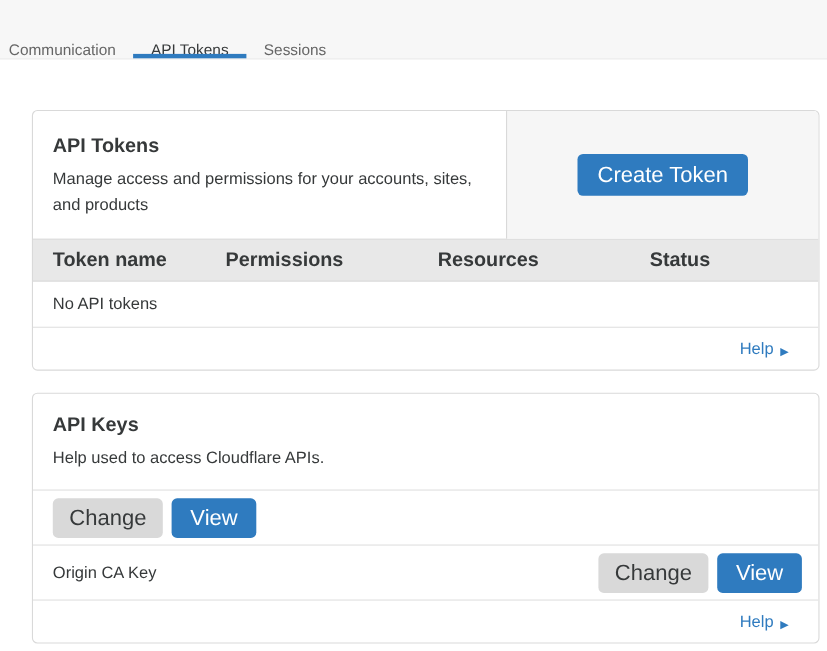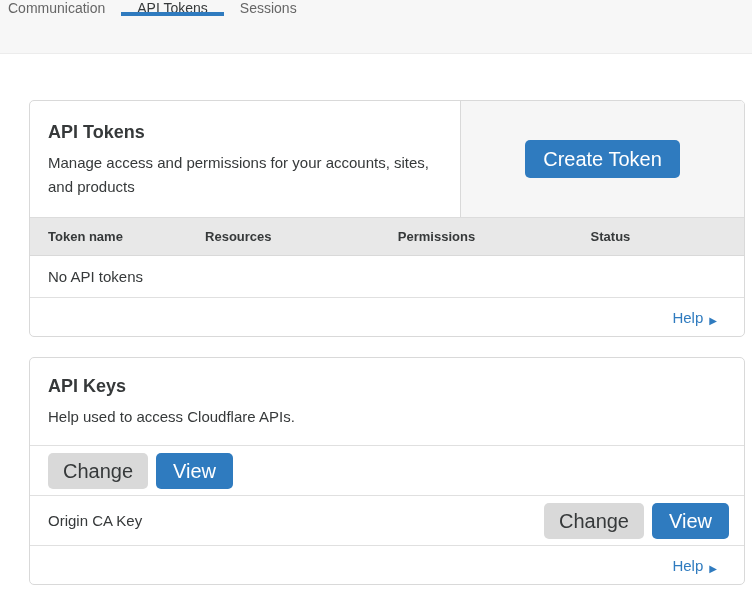--- a/index.html
+++ b/index.html
@@ -10,21 +10,21 @@
     color: #36393a;
     overflow: hidden;
   }
 
   
   .tab-bar {
     height: 54px;
     background: #f7f7f7;
     border-bottom: 1px solid #ececec;
     display: flex;
-    align-items: flex-start;
+    align-items: flex-end;
   }
   .tab {
     position: relative;
     display: flex;
     align-items: center;
     padding: 0 16px;
     font-size: 14px;
     color: #666666;
     cursor: pointer;
     white-space: nowrap;
@@ -92,21 +92,21 @@
   
   .thead {
     display: flex;
     background: #e8e8e8;
     border-top: 1px solid #dcdcdc;
     border-bottom: 1px solid #d9d9d9;
     height: 39px;
     align-items: center;
   }
   .th {
-    font-size: 13px;
+    font-size: 18px;
     font-weight: bold;
     padding-left: 18px;
   }
   .th:nth-child(1) { width: 22%; }
   .th:nth-child(2) { width: 27%; }
   .th:nth-child(3) { width: 27%; }
   .th:nth-child(4) { width: 24%; }
 
   .empty-row {
     height: 41px;
@@ -166,22 +166,22 @@
         <div class="card-title">API Tokens</div>
         <div class="card-desc">Manage access and permissions for your accounts, sites, and products</div>
       </div>
       <div class="header-action">
         <button class="btn btn-primary">Create Token</button>
       </div>
     </div>
 
     <div class="thead">
       <div class="th">Token name</div>
+      <div class="th">Permissions</div>
       <div class="th">Resources</div>
-      <div class="th">Permissions</div>
       <div class="th">Status</div>
     </div>
 
     <div class="empty-row">No API tokens</div>
 
     <div class="card-footer">
       <span class="help-link">
         <span>Help</span>
         <span class="help-arrow">▶</span>
       </span>

